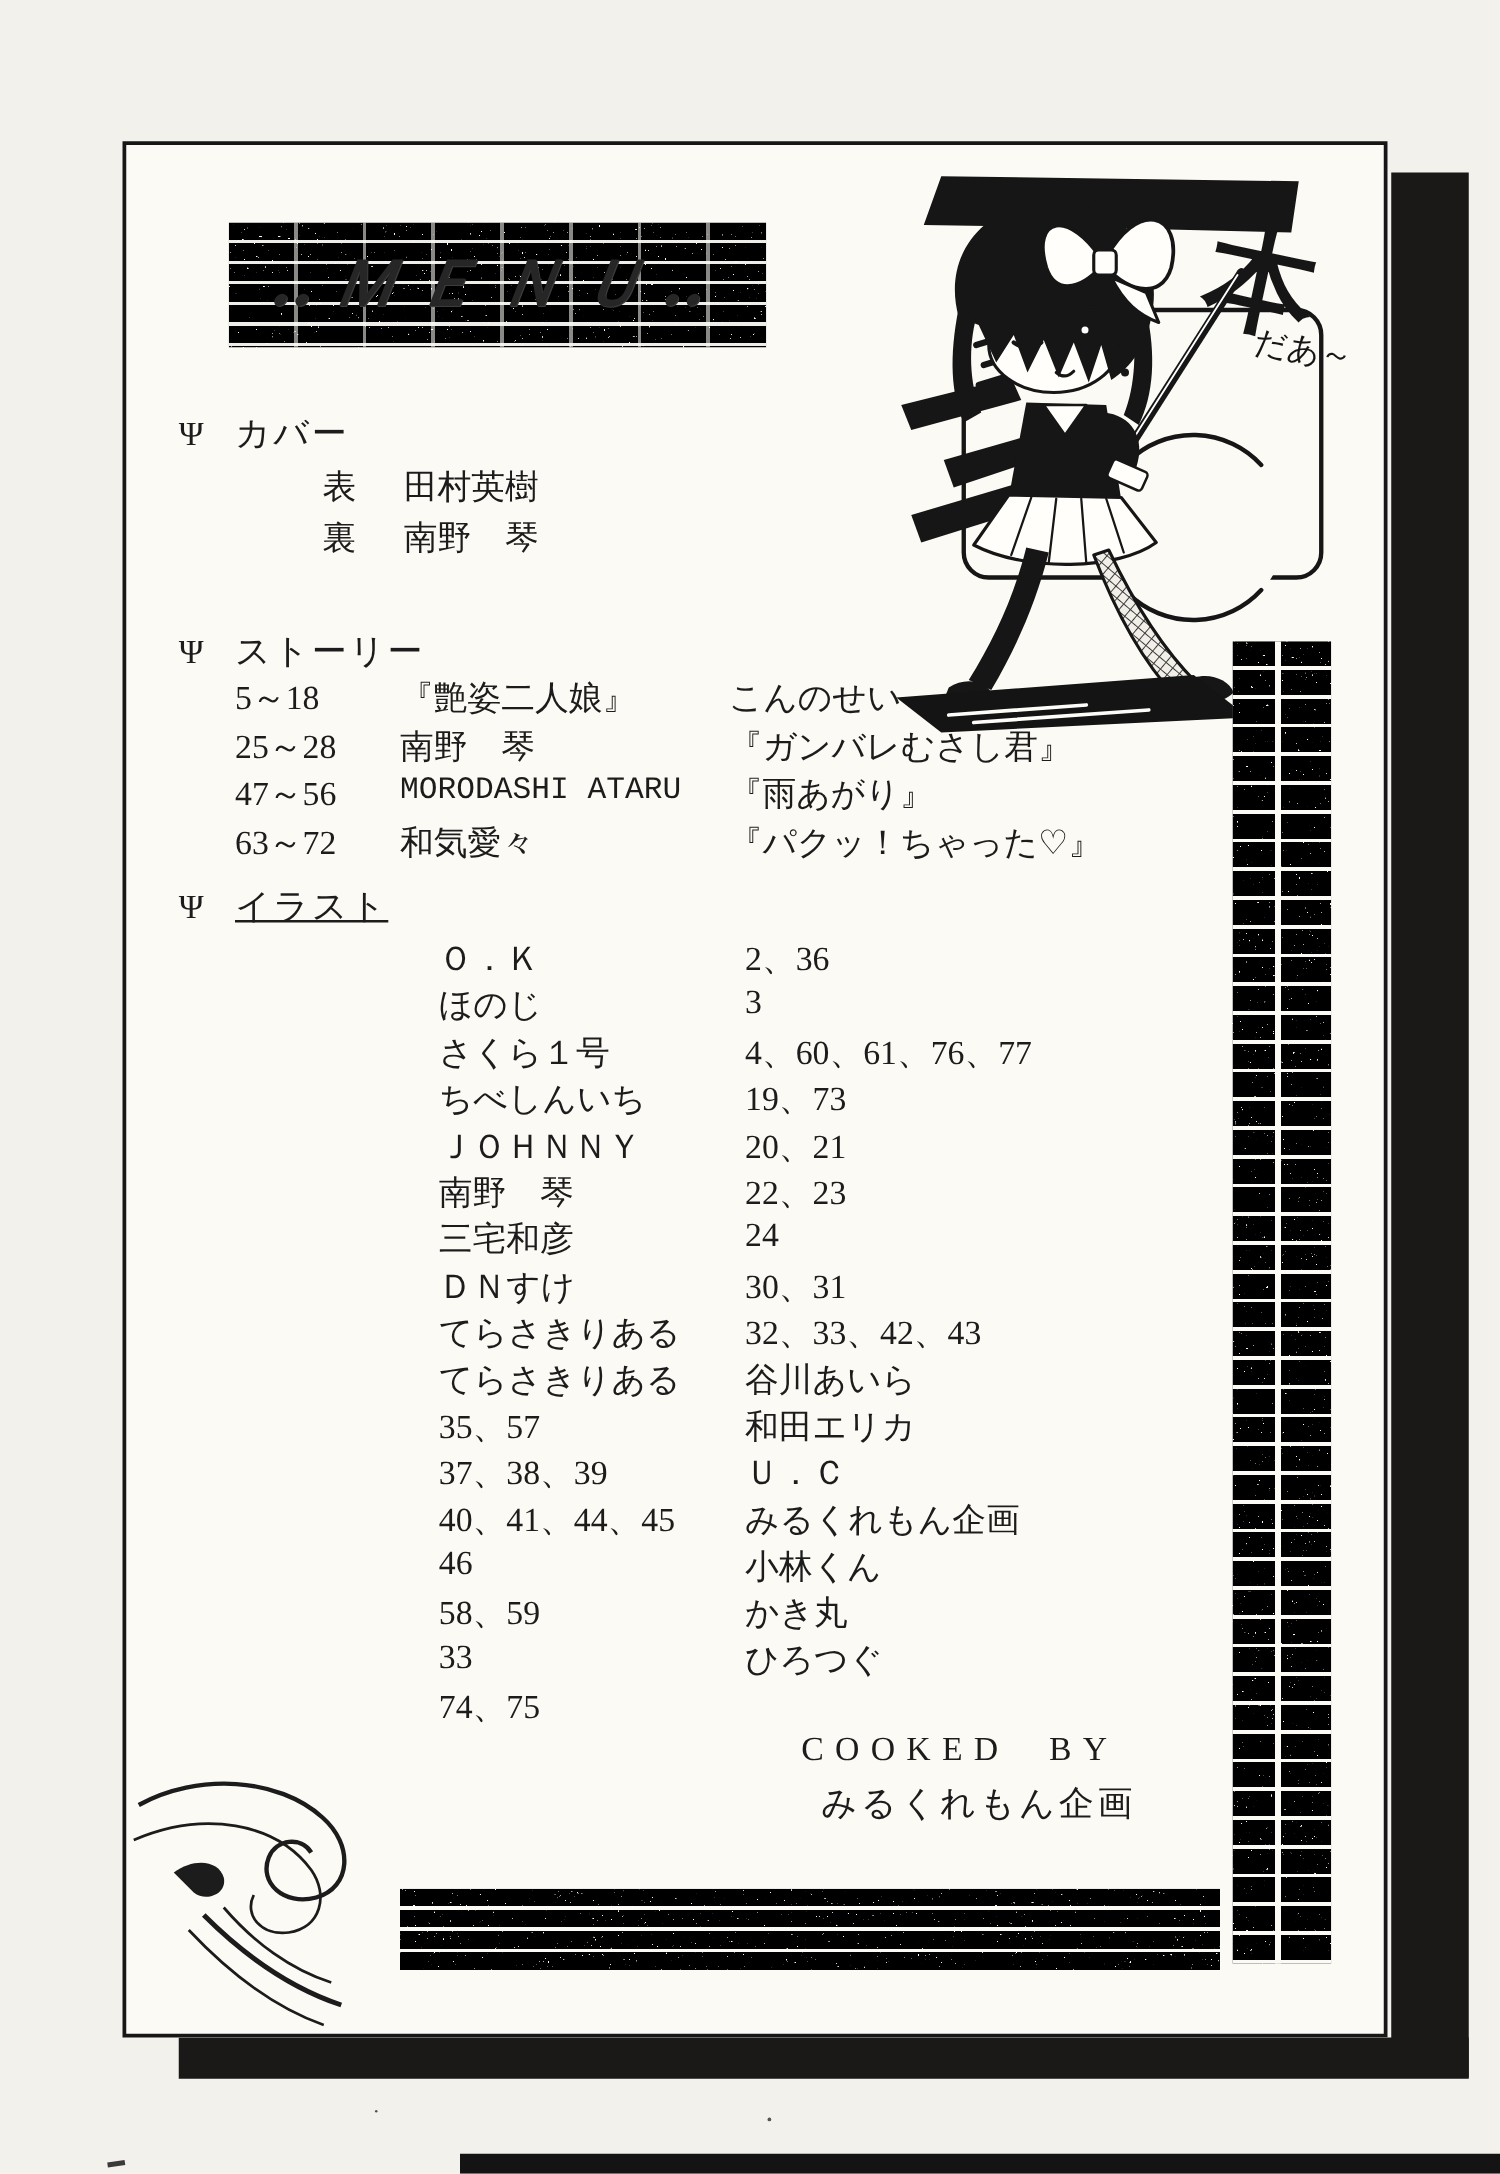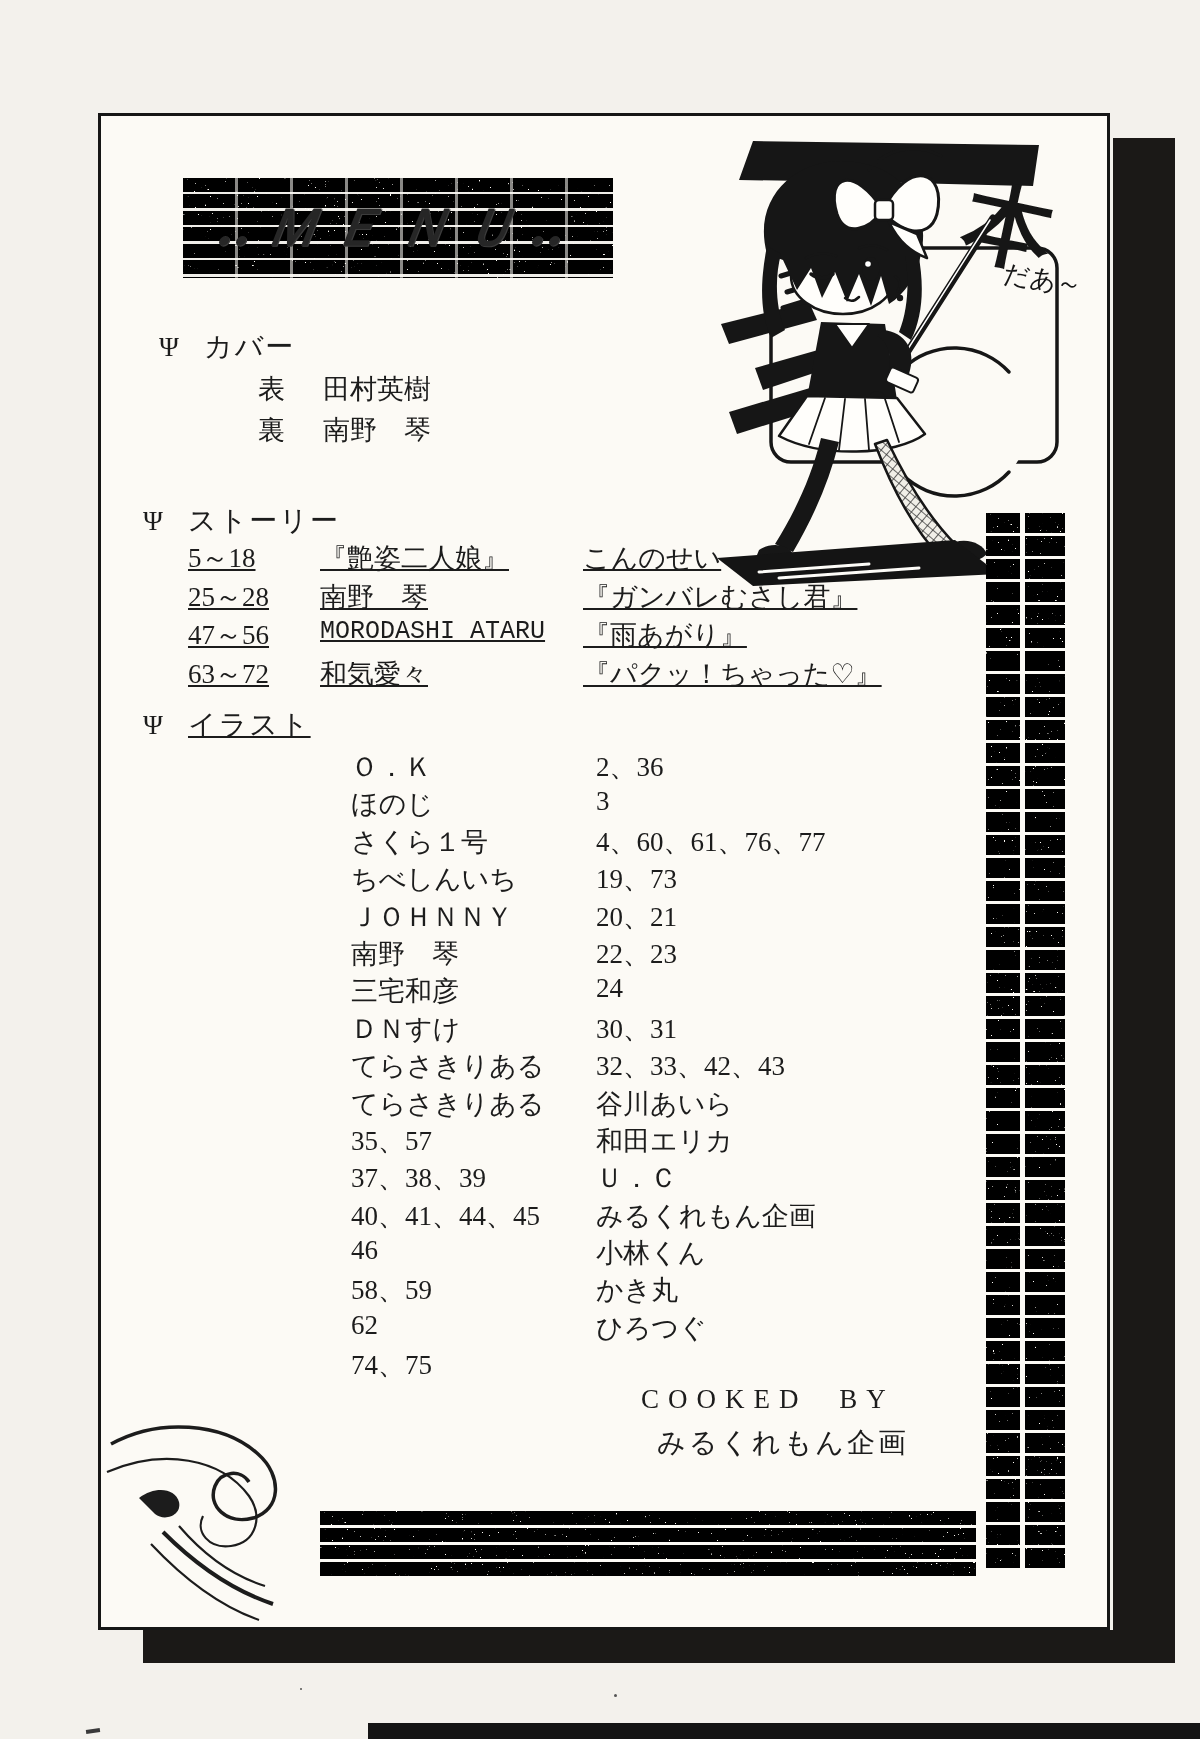--- a/index.html
+++ b/index.html
@@ -55,21 +55,21 @@
     content:"";position:absolute;left:0;top:0;right:0;bottom:0;
     background:repeating-linear-gradient(180deg,transparent 0 14px,#fcfaf5 14px 17px);
   }
 
   
   .sec{position:absolute;left:42px;font-size:28px;letter-spacing:2px;white-space:nowrap;}
   .psi{display:inline-block;width:45px;font-size:27px;}
   .cover-grid{position:absolute;left:157px;top:255px;display:grid;
     grid-template-columns:65px auto;grid-auto-rows:41px;font-size:27px;white-space:nowrap;}
   .story-grid{position:absolute;left:87px;top:424px;display:grid;
-    grid-template-columns:132px 263px auto;grid-auto-rows:38.6px;font-size:27px;white-space:nowrap;text-decoration:underline;}
+    grid-template-columns:132px 263px auto;grid-auto-rows:38.6px;font-size:27px;white-space:nowrap;}
   .illust-grid{position:absolute;left:250px;top:633px;display:grid;
     grid-template-columns:245px auto;grid-auto-rows:37.4px;font-size:27px;white-space:nowrap;}
   .mono{font-family:"Liberation Mono","DejaVu Sans Mono",monospace;font-size:25px;}
 
   
   .cooked{left:540px;top:1268px;font-size:27px;letter-spacing:9px;word-spacing:16px;white-space:nowrap;}
   .studio{left:556px;top:1308px;font-size:28px;letter-spacing:3px;white-space:nowrap;}
 
   
   .girl{left:558px;top:10px;width:446px;height:462px;}
@@ -163,21 +163,21 @@
       <path d="M162,312 C152,352 136,386 116,418 L134,426 C154,392 170,356 180,316 Z" fill="#161616"></path>
       <path d="M100,424 C112,416 128,418 134,428 C126,438 106,440 96,434 Z" fill="#161616"></path>
       <path d="M228,314 C246,352 270,392 298,420 L282,432 C254,402 232,360 216,318 Z" fill="url(#fnet)" stroke="#161616" stroke-width="2.5"></path>
       <path d="M296,416 C310,412 324,418 328,428 C318,438 300,438 290,430 Z" fill="#161616"></path>
 
       <path d="M58,432 L296,414 L340,448 L94,460 Z" fill="#141414"></path>
       <path d="M100,446 L210,438 M120,452 L260,442" stroke="#fdfcf8" stroke-width="3" fill="none"></path>
     </g>
   </svg>
 
-  <div class="sec" style="top:212px;margin-left:16px;">
+  <div class="sec" style="top:212px;">
     <span class="psi">Ψ</span><span>カバー</span>
   </div>
   <div class="cover-grid">
     <span>表</span>
     <span>田村英樹</span>
     <span>裏</span>
     <span>南野　琴</span>
   </div>
 
   <div class="sec" style="top:386px;">
@@ -225,21 +225,21 @@
     <span>35、57</span>
     <span>和田エリカ</span>
     <span>37、38、39</span>
     <span>Ｕ．Ｃ</span>
     <span>40、41、44、45</span>
     <span>みるくれもん企画</span>
     <span>46</span>
     <span>小林くん</span>
     <span>58、59</span>
     <span>かき丸</span>
-    <span>62</span>
+    <span>33</span>
     <span>ひろつぐ</span>
     <span>74、75</span>
   </div>
 
   <div class="abs cooked">COOKED BY</div>
   <div class="abs studio">みるくれもん企画</div>
 
   <div class="abs noise vstrip">
     <svg>
       <rect width="100%" height="100%" fill="#fcfaf5"></rect>

